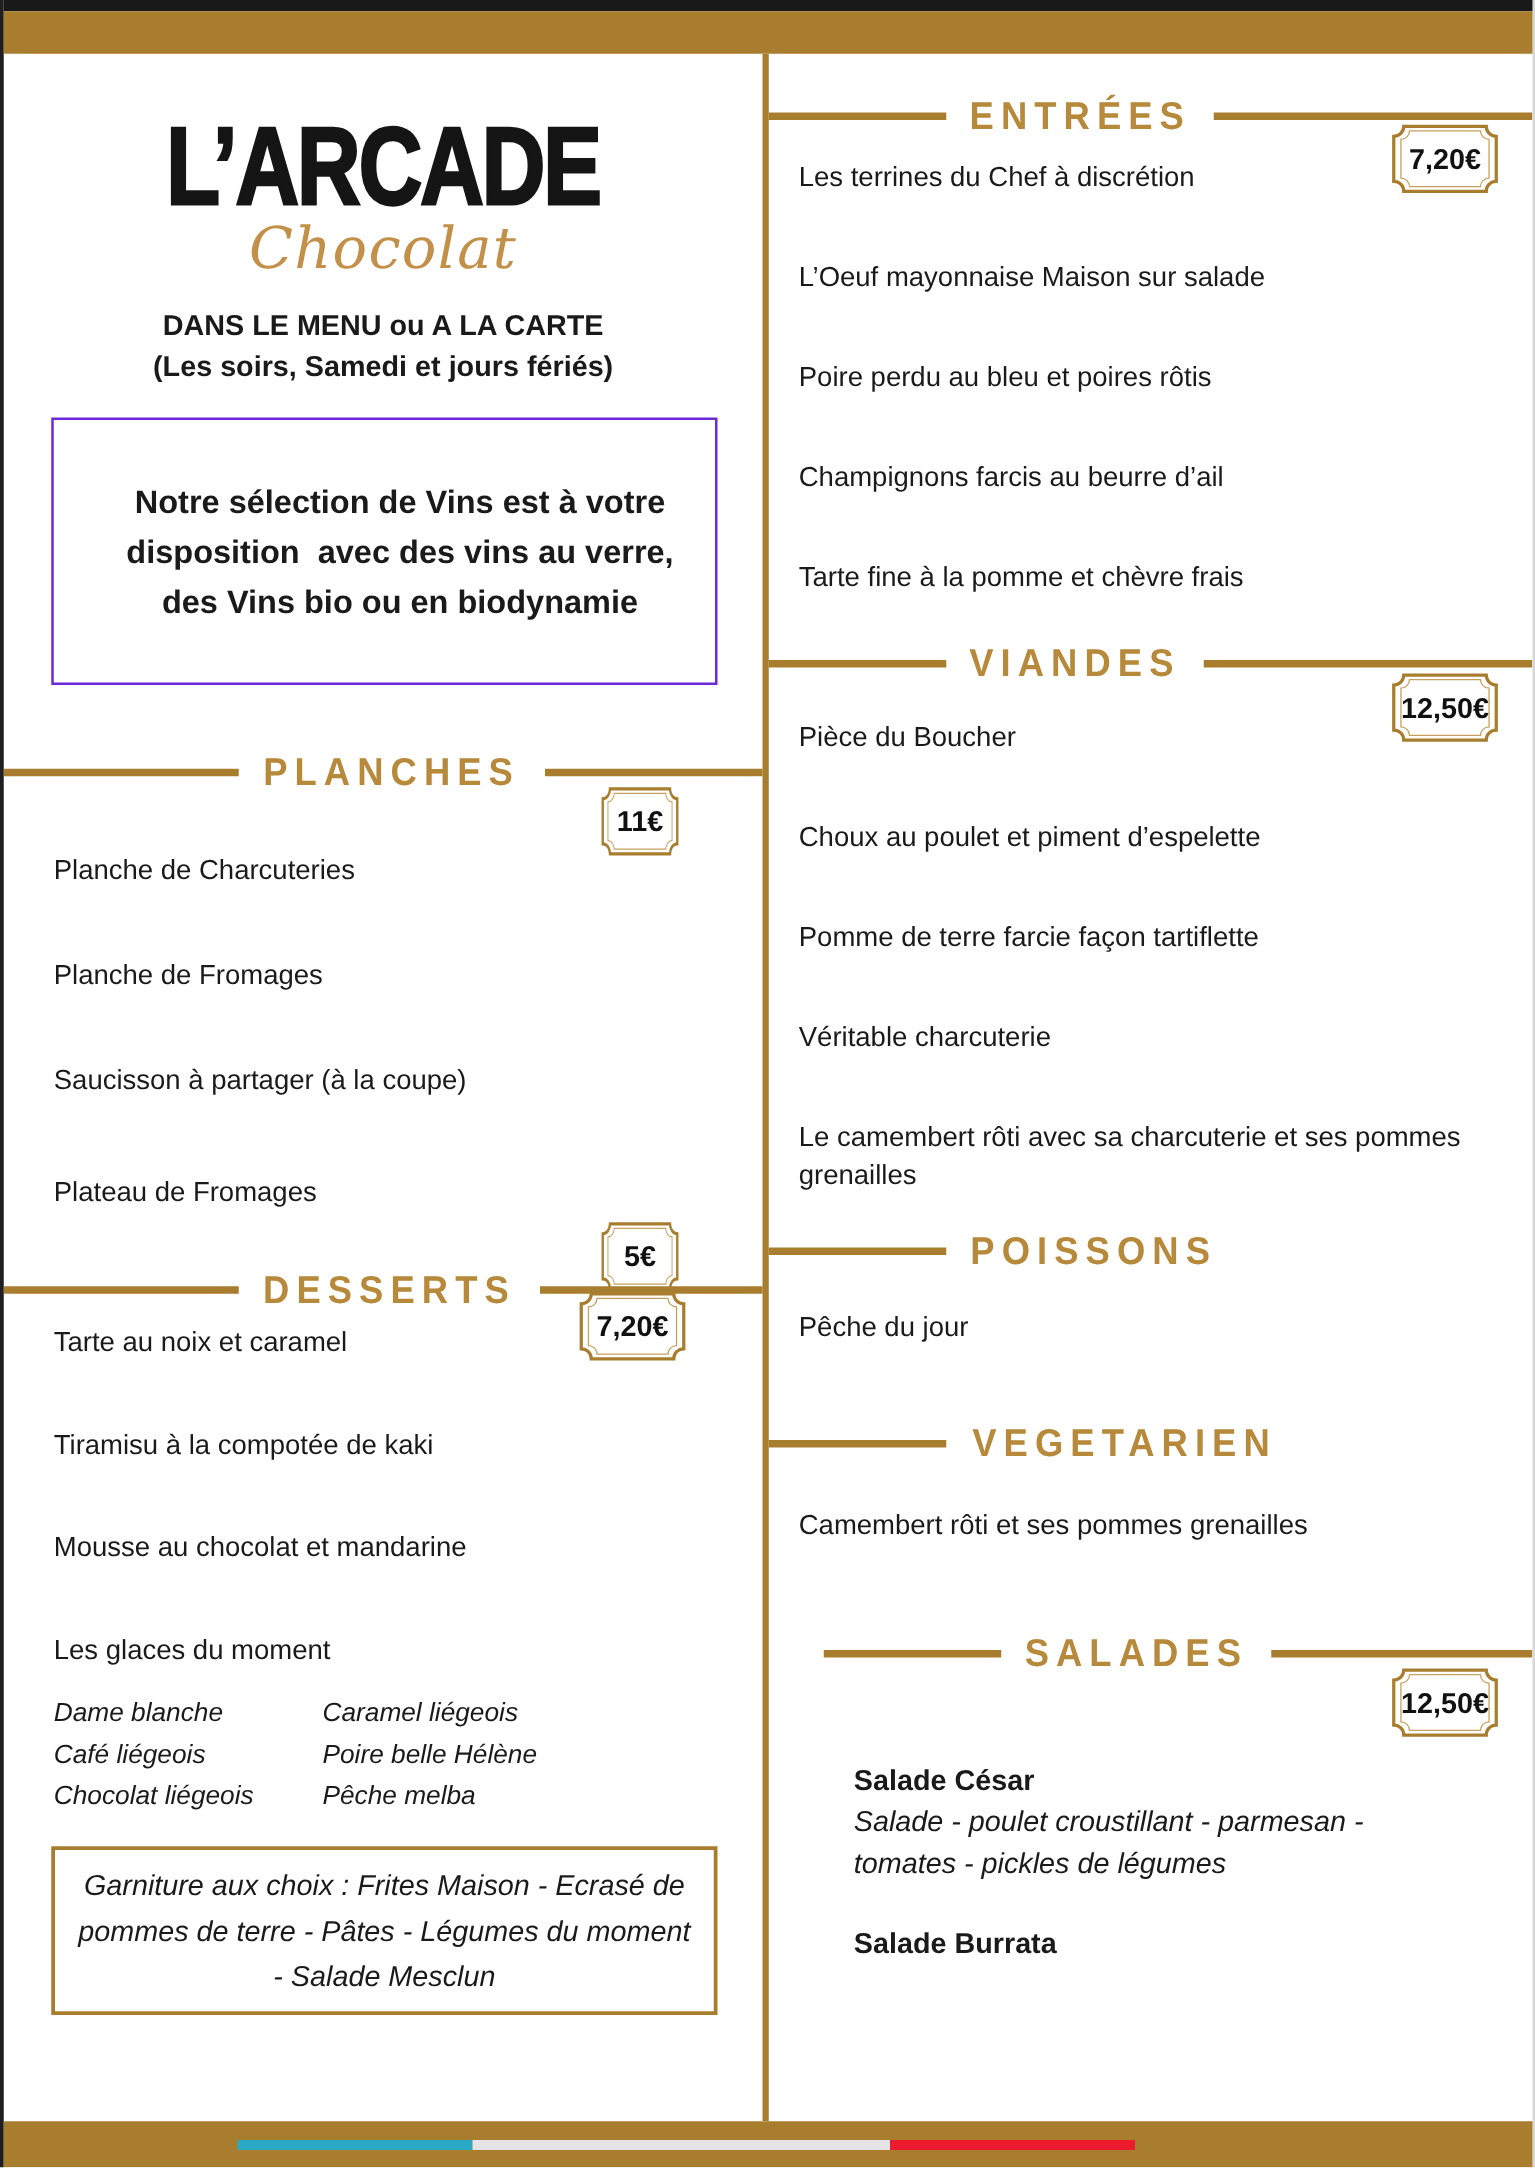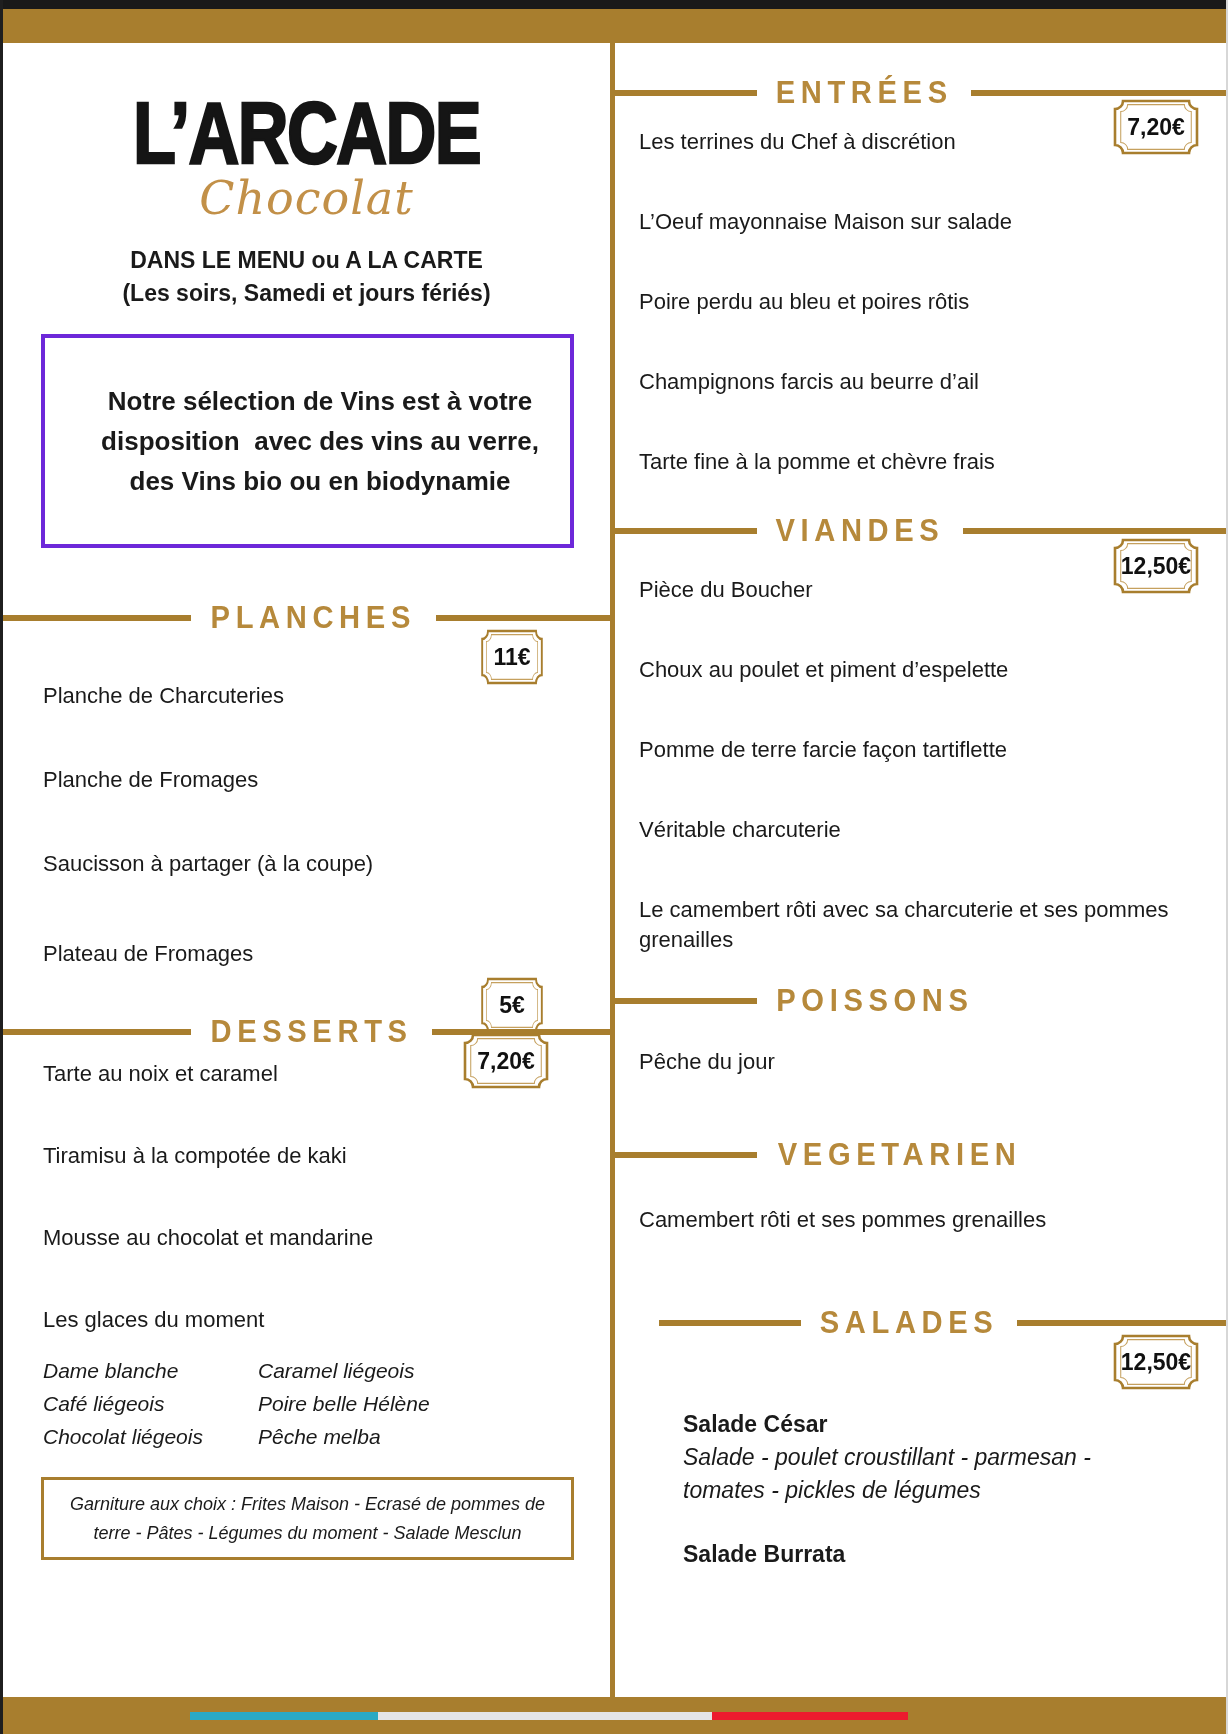--- a/index.html
+++ b/index.html
@@ -23,21 +23,21 @@
 
   
   .logo-block{margin-top:46px;text-align:center;}
   .logo{font-size:88px;font-weight:bold;line-height:1;color:#151515;letter-spacing:-2px;
         transform:scaleX(0.80);transform-origin:50% 50%;-webkit-text-stroke:2.5px #151515;}
   .tagline{font-family:"DejaVu Serif", serif;font-style:italic;font-size:46px;line-height:1.1;
            color:#c29048;margin-top:-4px;letter-spacing:1px;}
   .menu-note{margin-top:20px;text-align:center;font-weight:bold;font-size:23px;line-height:1.45;}
   .menu-note-sub{text-align:center;font-weight:bold;font-size:23px;line-height:1.45;}
 
-  .wine-box{margin:24px 36px 0 38px;height:214px;border:4px solid #6d28d9;
+  .wine-box{margin:24px 36px 0 38px;height:214px;border:2px solid #6d28d9;
             display:flex;align-items:center;justify-content:flex-start;box-sizing:border-box;padding-left:25px;}
   .wine-box p{margin:0;padding:0 26px;text-align:center;font-weight:bold;font-size:26px;
               line-height:1.55;white-space:pre-wrap;}
 
   
   .sec{position:relative;}
   .sec-header{display:flex;align-items:center;gap:13px;height:40px;}
   .sec-header h2{margin:0;font-size:31px;font-weight:bold;color:#b6893b;letter-spacing:6px;
                  white-space:nowrap;transform:scaleX(0.94);transform-origin:50% 50%;}
   .h-line{height:6px;background:#a87e2e;}
@@ -62,21 +62,21 @@
   .sec.fromage{margin-top:62px;}
   .sec.fromage ul.items{margin-top:40px;}
   .sec.desserts{margin-top:44px;}
   .sec.desserts ul.items{margin-top:8px;}
   .sec.desserts ul.items li{margin-bottom:54px;}
   .sec.desserts ul.items li:last-child{margin-bottom:0;}
   .flavors{display:flex;margin:20px 0 0 40px;}
   .flavors ul{list-style:none;margin:0;padding:0;width:215px;}
   .flavors li{font-style:italic;font-size:21px;line-height:33px;}
   .garniture-box{margin:24px 36px 0 38px;border:3px solid #a87e2e;padding:10px 18px;box-sizing:border-box;}
-  .garniture-box p{margin:0;text-align:center;font-style:italic;font-size:18px;line-height:1.58;}
+  .garniture-box p{margin:0;text-align:center;font-style:italic;font-size:23px;line-height:1.58;}
 
   
   .sec.entrees{margin-top:30px;}
   .sec.entrees ul.items{margin-top:14px;}
   .sec.viandes{margin-top:34px;}
   .sec.viandes ul.items{margin-top:24px;}
   .sec.poissons{margin-top:26px;}
   .sec.poissons ul.items{margin-top:26px;}
   .sec.vegetarien{margin-top:58px;}
   .sec.vegetarien ul.items{margin-top:30px;}

